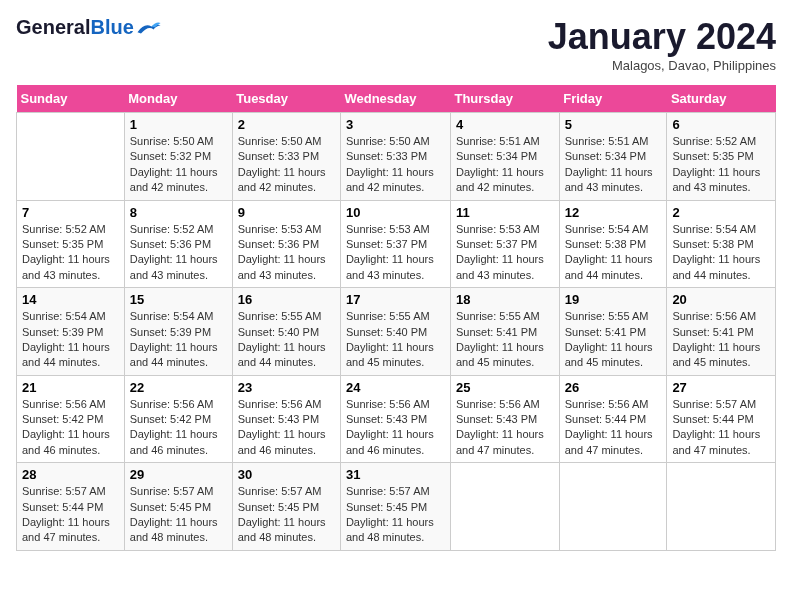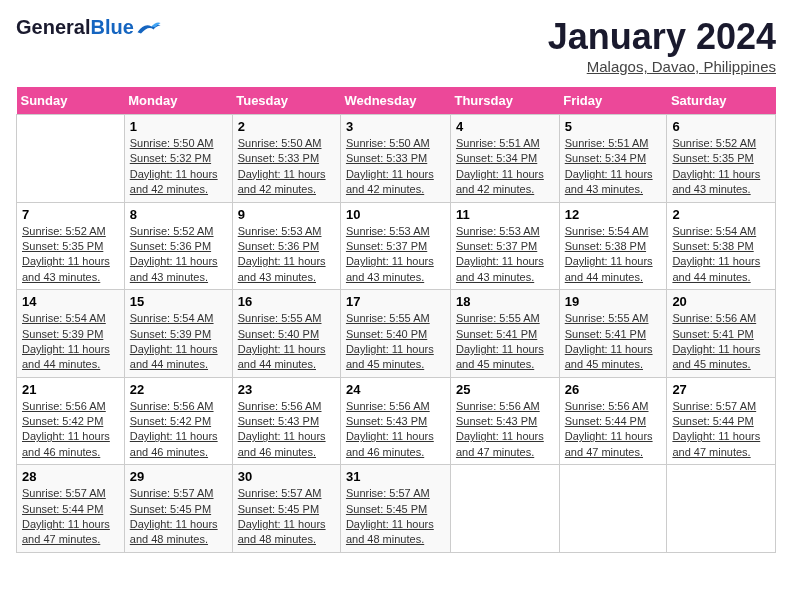--- a/index.html
+++ b/index.html
@@ -23,23 +23,22 @@
     }
     .title-area {
       text-align: right;
     }
     .main-title {
       font-size: 36px;
       font-weight: bold;
       color: #1a1a2e;
     }
     .subtitle {
-      font-size: 15px;
+      font-size: 13px;
       color: #444;
-      text-decoration: underline;
     }
     table {
       width: 100%;
       border-collapse: collapse;
       font-size: 11px;
     }
     thead tr th {
       background-color: #ec4899;
       color: #fff;
       padding: 6px 4px;
@@ -57,21 +56,20 @@
     tbody tr:nth-child(even) td { background-color: #ffffff; }
     .day-number {
       font-weight: bold;
       font-size: 13px;
       display: block;
       margin-bottom: 2px;
     }
     .day-info {
       color: #333;
       line-height: 1.4;
-      text-decoration: underline;
     }
     td.empty { background: #fff !important; }
     .logo-wrapper {
       display: flex;
       align-items: center;
     }
     .logo-general { font-size: 20px; font-weight: bold; color: #1a1a2e; }
     .logo-blue { font-size: 20px; font-weight: bold; color: #1565c0; }
     .logo-bird {
       width: 28px;

